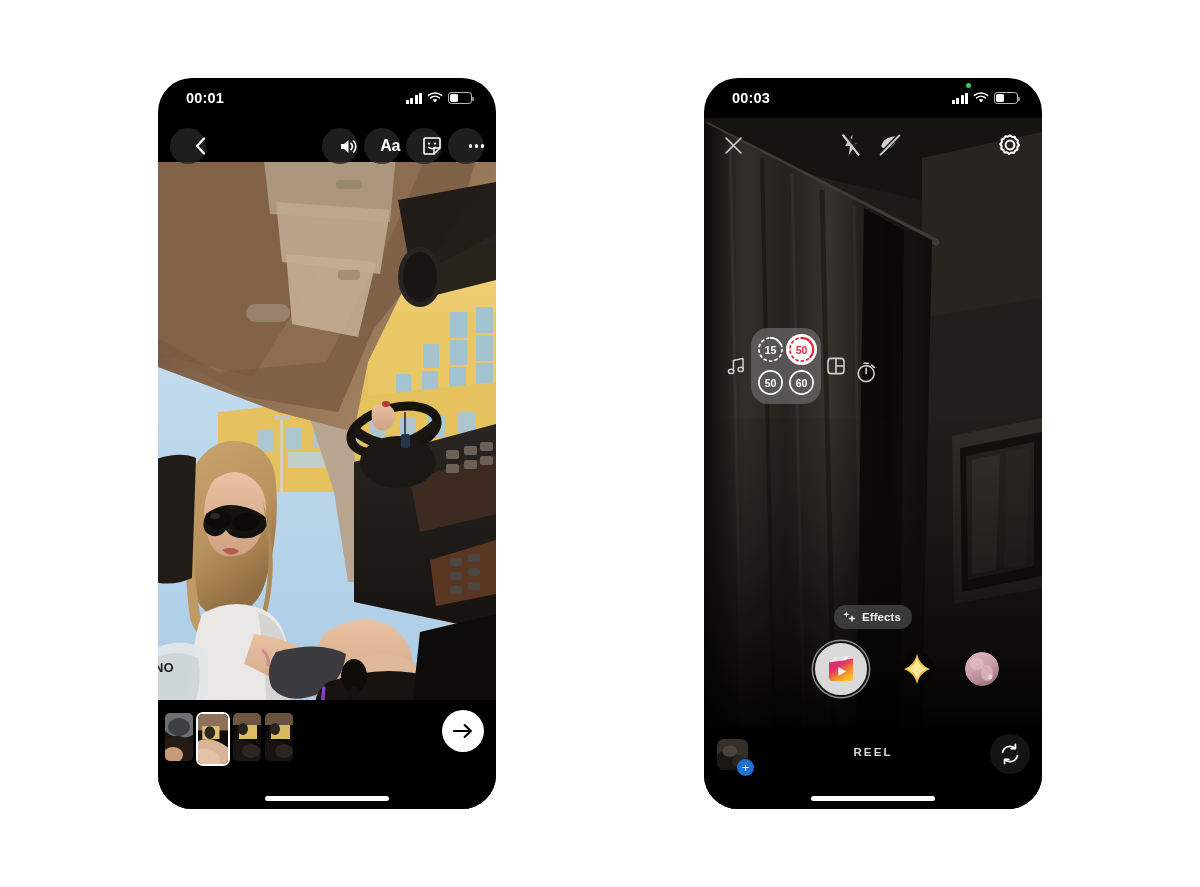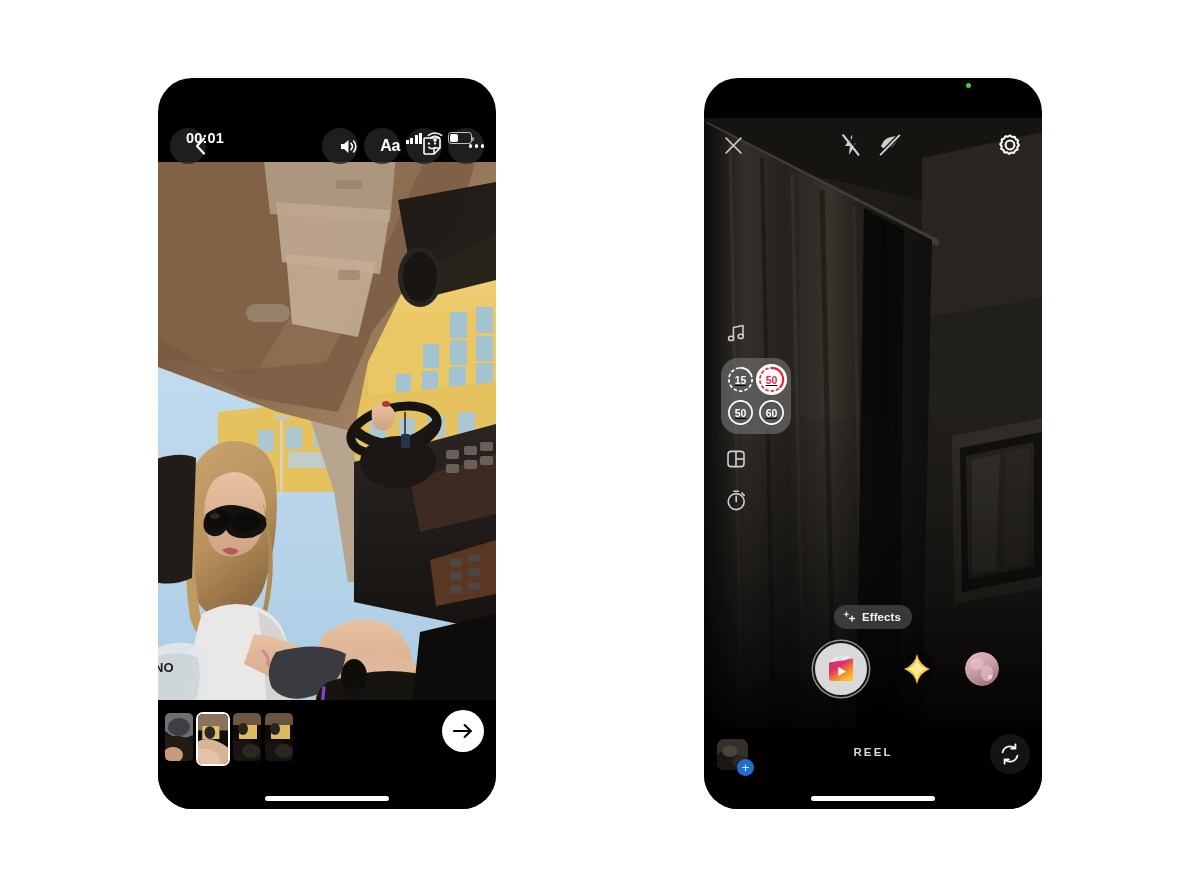--- a/index.html
+++ b/index.html
@@ -34,21 +34,20 @@
     position: absolute;
     top: 0; left: 0; right: 0;
     height: 40px;
     display: flex;
     align-items: center;
     justify-content: space-between;
     padding: 0 24px 0 28px;
     box-sizing: border-box;
     z-index: 40;
     color: #ffffff;
-    margin-top: 40px;
   }
   .status-time {
     font-size: 14.5px;
     font-weight: 700;
     letter-spacing: 0.2px;
     color: #ffffff;
   }
   .status-right {
     display: flex;
     align-items: center;
@@ -230,23 +229,22 @@
     justify-content: center;
     gap: 16px;
   }
 
   .sidetools {
     position: absolute;
     left: 17px;
     top: 240px;
     z-index: 30;
     display: flex;
-    flex-direction: column;
-    align-items: flex-start;
-    text-decoration: underline;
+    flex-direction: row;
+    align-items: center;
   }
   .side-icon {
     width: 30px; height: 30px;
     display: flex;
     align-items: center;
     justify-content: center;
     color: rgba(225,225,225,0.55);
     cursor: pointer;
   }
 
@@ -747,20 +745,39 @@
       <path d="M256 330 L338 314 L338 458 L258 474 Z" fill="#151310"></path>
       <path d="M262 338 L330 324 L330 448 L264 462 Z" fill="#2e2b26"></path>
       <path d="M268 342 L296 336 L292 452 L268 456 Z" fill="#45413a" opacity="0.8"></path>
       <path d="M302 334 L326 330 L322 446 L300 450 Z" fill="#3a362f" opacity="0.7"></path>
 
       <rect x="0" y="300" width="338" height="310" fill="url(#Rdark)"></rect>
       <rect width="338" height="610" fill="#000" opacity="0.13"></rect>
     </svg>
   </div>
 
+  <div class="status-bar">
+    <div class="status-time">00:03</div>
+    <div class="status-right">
+      <span class="signal">
+          <i></i>
+          <i></i>
+          <i></i>
+          <i></i>
+        </span>
+      <svg width="16" height="12" viewBox="0 0 16 12">
+        <path d="M8 10.4 L5.8 7.8 a3.6 3.6 0 0 1 4.4 0 Z" fill="#fff"></path>
+        <path d="M3.7 5.9 a6.6 6.6 0 0 1 8.6 0" stroke="#fff" stroke-width="1.5" fill="none" stroke-linecap="round"></path>
+        <path d="M1.4 3.4 a10 10 0 0 1 13.2 0" stroke="#fff" stroke-width="1.5" fill="none" stroke-linecap="round"></path>
+      </svg>
+      <span class="battery">
+          <i class="lvl" style="width:38%"></i>
+        </span>
+    </div>
+  </div>
   <span class="rec-dot"></span>
 
   <div class="cam-topbar">
     <div class="cam-top-icon">
       <svg width="19" height="19" viewBox="0 0 19 19">
         <path d="M2 2 L17 17 M17 2 L2 17" stroke="#d2d2d2" stroke-width="1.6" stroke-linecap="round"></path>
       </svg>
     </div>
     <div class="cam-top-mid">
       <div class="cam-top-icon">

